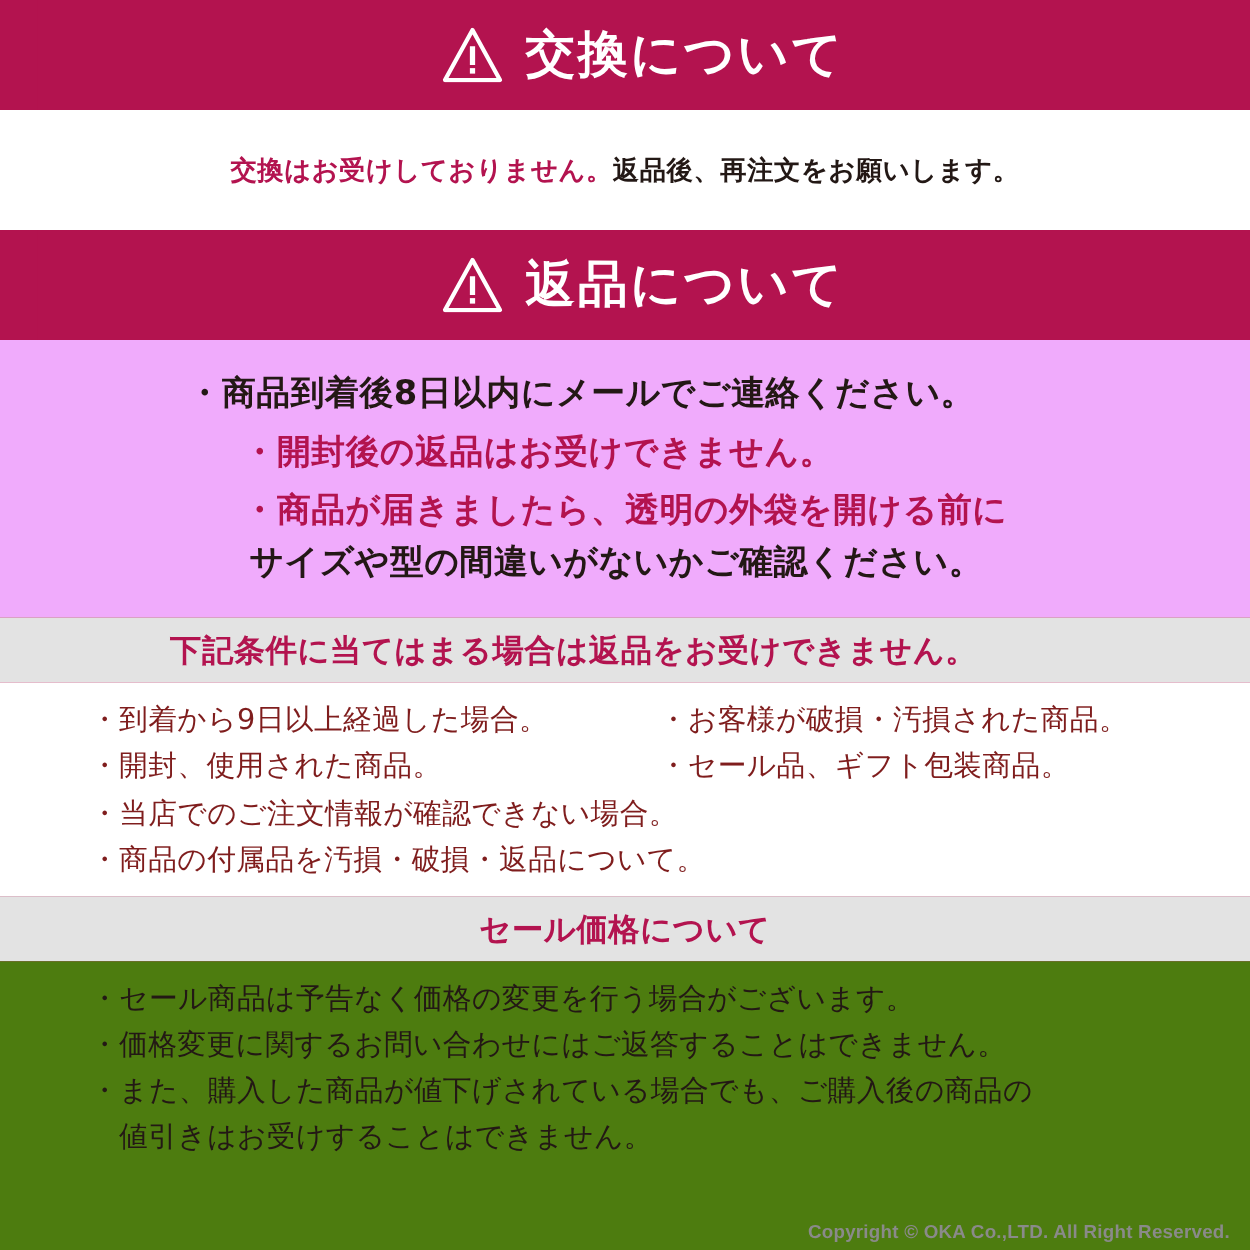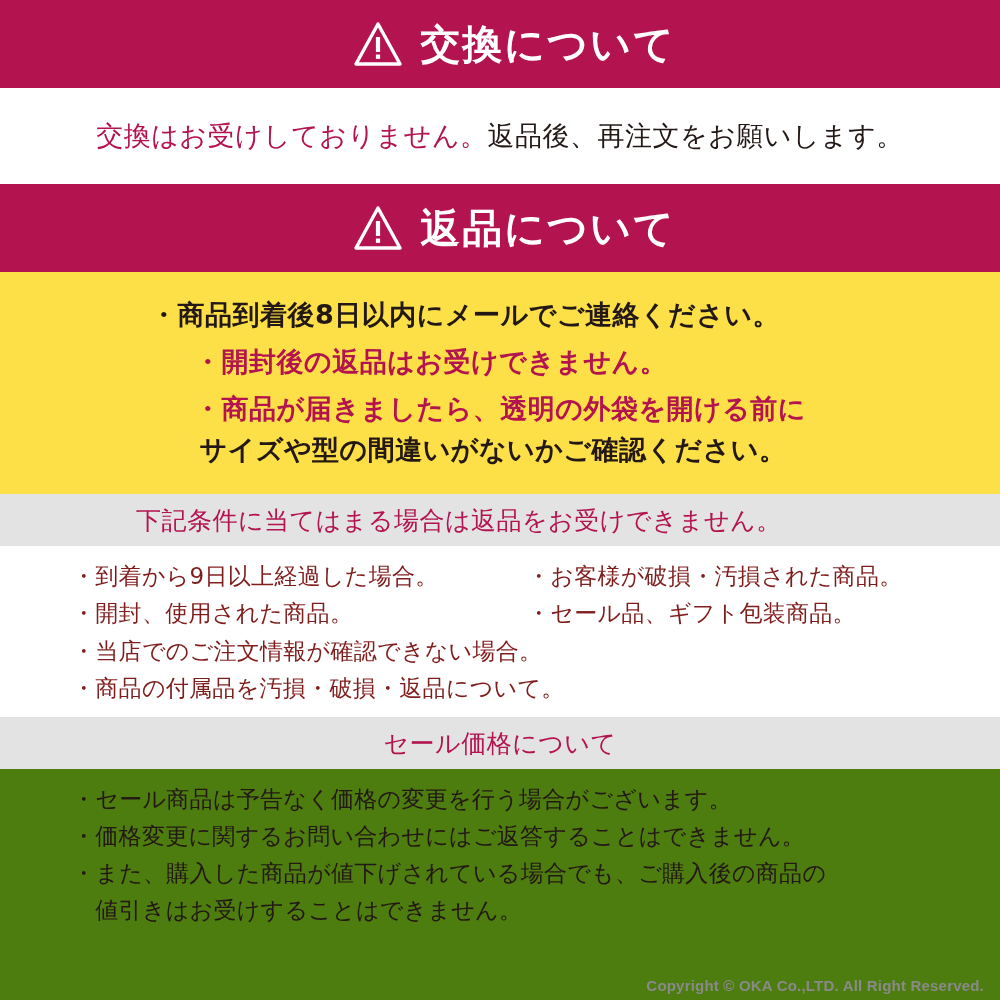--- a/index.html
+++ b/index.html
@@ -54,31 +54,31 @@
   }
 
   .exchange-body {
     height: 96px;
     display: flex;
     align-items: center;
     justify-content: center;
     padding: 0 40px;
   }
   .exchange-text {
-    font-size: 27px;
+    font-size: 21px;
     color: #b3134f;
-    font-weight: normal;
+    font-weight: bold;
     letter-spacing: 0.5px;
     white-space: nowrap;
   }
   .exchange-text .dark { color: #231815; }
 
   
   .return-body {
-    background: #fde047;
+    background: #f0abfc;
     padding: 22px 0 18px 0;
   }
   .return-list {
     list-style: none;
     padding-left: 150px;
   }
   .return-list li {
     font-size: 27px;
     font-weight: bold;
     color: #231815;
@@ -97,21 +97,21 @@
     display: flex;
     align-items: center;
     padding-left: 136px;
   }
   .subbar.center {
     justify-content: center;
     padding-left: 0;
   }
   .subbar-text {
     font-size: 25px;
-    font-weight: normal;
+    font-weight: bold;
     color: #b3134f;
     letter-spacing: 0.5px;
   }
 
   
   .cond-area {
     background: #ffffff;
     padding: 12px 0 10px 0;
   }
   .cond-grid {

